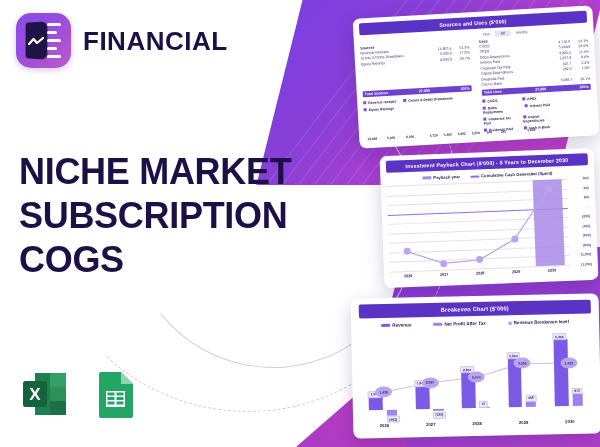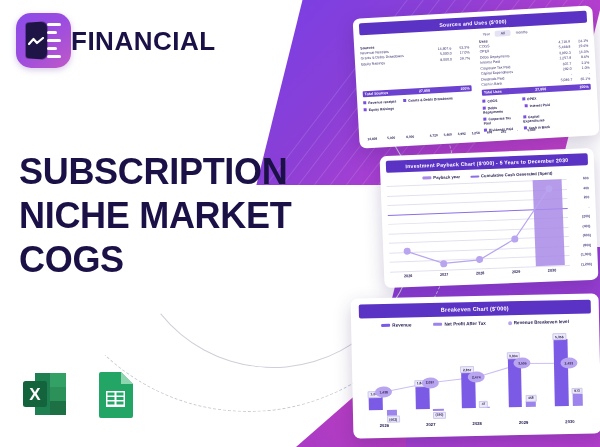--- a/index.html
+++ b/index.html
@@ -39,21 +39,21 @@
     border:1px dashed #c9c9d4; border-color:transparent #c9c9d4 #c9c9d4 transparent;
     transform:rotate(-2deg);
   }
   .arc-solid {
     left:128px; top:78px; width:290px; height:290px;
     border:1px solid #d5d5de; border-color:transparent #cfcfda #cfcfda transparent;
     transform:rotate(6deg);
   }
 
   
-  .logo-wrap { position:absolute; left:16px; top:13px; display:flex; align-items:center; }
+  .logo-wrap { position:absolute; left:16px; top:13px; display:flex; align-items:center; gap:12px; }
   .logo-mark {
     width:55px; height:55px; border-radius:15px;
     background:linear-gradient(140deg,#8b4ce8 0%,#9a4ce0 45%,#c059c8 100%);
     position:relative; box-shadow:0 2px 6px rgba(90,40,160,.25);
   }
   .logo-doc {
     position:absolute; left:9px; top:9px; width:22px; height:37px;
     background:#1e1446; border-radius:3px 6px 6px 3px;
     transform:perspective(40px) rotateY(-9deg);
   }
@@ -194,22 +194,22 @@
           <i class="lg"></i>
           <i class="sh"></i>
       </div>
     </div>
     <div>
       <div class="brand-top">FINANCIAL</div>
     </div>
   </div>
 
   <div class="headline">
+    <div>NICHE MARKET</div>
     <div>SUBSCRIPTION</div>
-    <div>NICHE MARKET</div>
     <div>COGS</div>
   </div>
 
   <div class="file-icons">
     <div class="ic">
       <svg viewBox="0 0 52 52">
         <rect x="16" y="5" width="31" height="42" rx="1.5" fill="#1d7044"></rect>
         <rect x="31" y="5" width="16" height="14" fill="#33a165"></rect>
         <rect x="31" y="19" width="16" height="14" fill="#2b9159"></rect>
         <rect x="31" y="33" width="16" height="14" fill="#1d7044"></rect>

